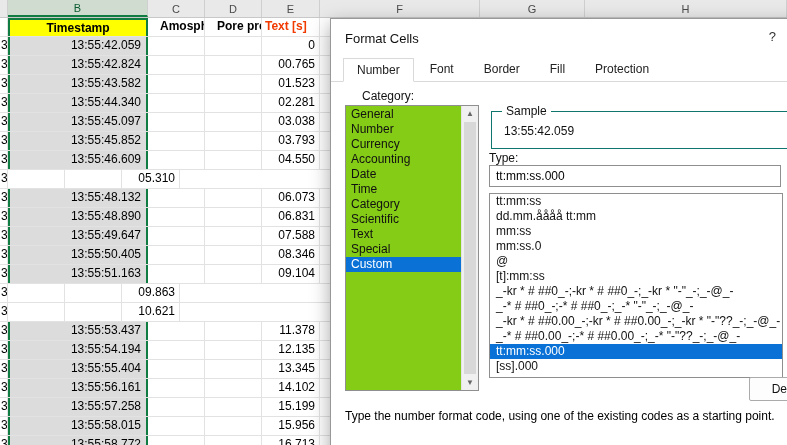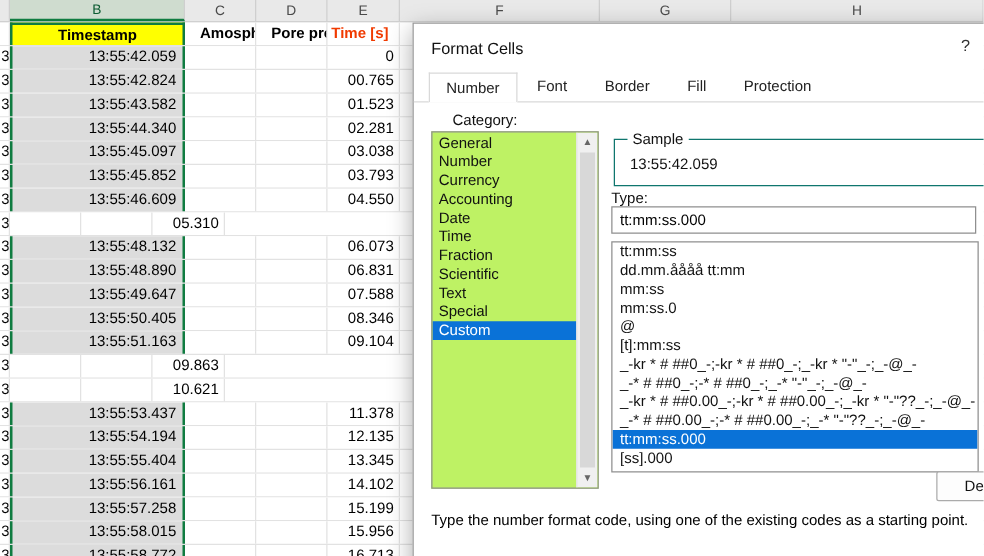--- a/index.html
+++ b/index.html
@@ -29,21 +29,21 @@
   
   .dialog{position:absolute;left:330px;top:18px;width:471px;height:560px;background:#fff;
     border:1px solid #989898;box-shadow:0 6px 18px rgba(0,0,0,.35);font-size:12px;color:#111;box-sizing:content-box;}
   .titlebar{height:38px;display:flex;align-items:center;padding-left:14px;font-size:13px;position:relative;}
   .help{position:absolute;right:26px;top:10px;font-size:13px;color:#333;cursor:pointer;}
   .tabs{display:flex;align-items:flex-end;padding-left:12px;height:24px;border-bottom:1px solid #d9d9d9;gap:2px;}
   .tab{padding:4px 13px;border:1px solid transparent;color:#222;cursor:pointer;white-space:nowrap;}
   .tab.sel{border:1px solid #d9d9d9;border-bottom:1px solid #fff;background:#fff;margin-bottom:-1px;}
 
   .cat-label{position:absolute;left:14px;top:70px;margin-left:17px;}
-  .cat-list{position:absolute;left:14px;top:86px;width:132px;height:284px;border:1px solid #8f8f8f;background:#bef264;overflow:hidden;}
+  .cat-list{position:absolute;left:14px;top:86px;width:132px;height:284px;border:1px solid #8f8f8f;background:#84cc16;overflow:hidden;}
   .cat-items{position:absolute;left:0;top:1px;right:16px;}
   .cat-item{height:15px;line-height:15px;padding-left:5px;white-space:nowrap;cursor:pointer;}
   .cat-item.sel{background:#0a72d7;color:#fff;}
   .vscroll{position:absolute;right:0;top:0;bottom:0;width:16px;background:#f0f0f0;border-left:1px solid #e3e3e3;font-size:8px;color:#666;}
   .vs-up{position:absolute;top:3px;left:0;right:0;text-align:center;cursor:pointer;}
   .vs-dn{position:absolute;bottom:3px;left:0;right:0;text-align:center;cursor:pointer;}
   .vs-thumb{position:absolute;top:16px;bottom:16px;left:2px;right:2px;background:#d8d8d8;}
 
   .groupbox{position:absolute;left:160px;top:92px;width:304px;height:38px;border:1px solid #0f766e;box-sizing:border-box;}
   .groupbox-label{position:absolute;left:10px;top:-8px;background:#fff;padding:0 4px;}
@@ -76,21 +76,21 @@
       <div class="ch" style="width: 105px;">G</div>
       <div class="ch" style="width: 202px;">H</div>
     </div>
 
   <div class="hdrrow">
     <div class="row">
       <div class="ca cA"></div>
       <div class="ca cB">Timestamp</div>
       <div class="ca cC">Amosphe</div>
       <div class="ca cD">Pore pre</div>
-      <div class="ca cE">Time [s]</div>
+      <div class="ca cE">Text [s]</div>
       <div class="ca fill"></div>
     </div>
   </div>
 
   <div class="sheetrows" id="rows">
       <div class="row">
         <div class="ca cA">3</div>
         <div class="ca cB">13:55:42.059</div>
         <div class="ca cC"></div>
         <div class="ca cD"></div>
@@ -281,21 +281,21 @@
     <div class="cat-label">Category:</div>
 
     <div class="cat-list">
       <div class="cat-items" id="cats">
           <div class="cat-item">General</div>
           <div class="cat-item">Number</div>
           <div class="cat-item">Currency</div>
           <div class="cat-item">Accounting</div>
           <div class="cat-item">Date</div>
           <div class="cat-item">Time</div>
-          <div class="cat-item">Fraction</div>
+          <div class="cat-item">Category</div>
           <div class="cat-item">Scientific</div>
           <div class="cat-item">Text</div>
           <div class="cat-item">Special</div>
           <div class="cat-item sel">Custom</div>
         </div>
       <div class="vscroll">
         <div class="vs-up">▲</div>
         <div class="vs-thumb"></div>
         <div class="vs-dn">▼</div>
       </div>

